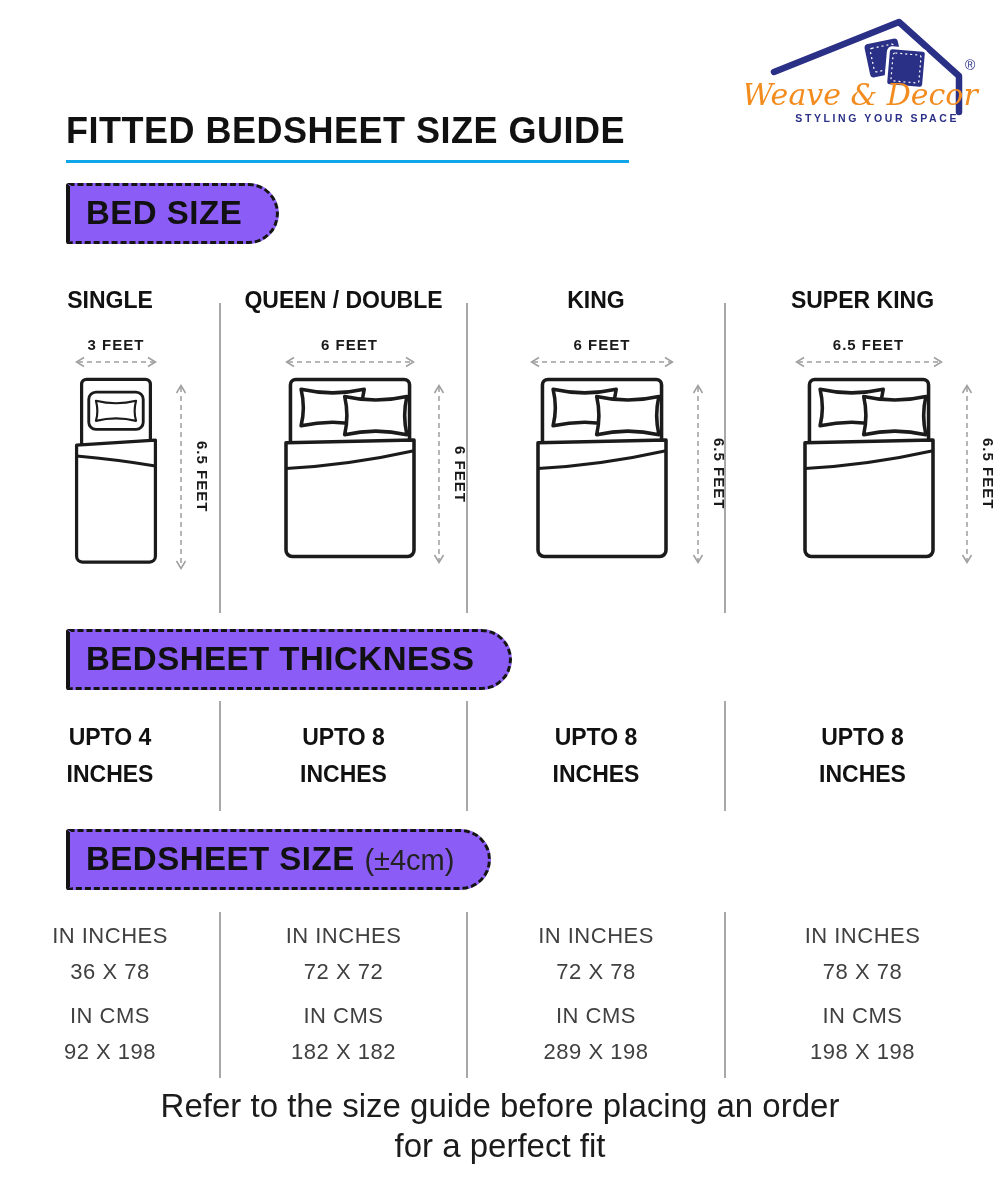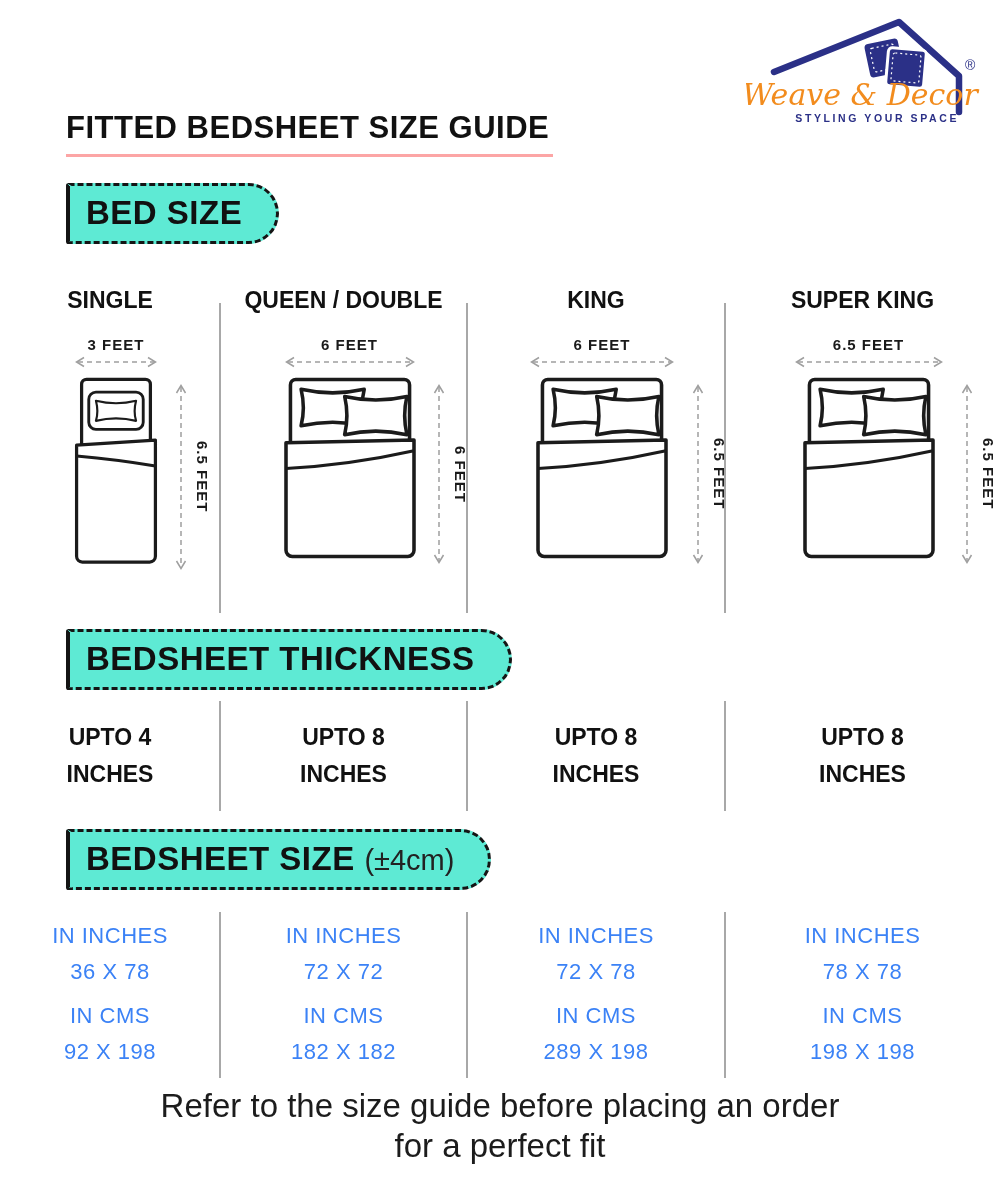--- a/index.html
+++ b/index.html
@@ -4,29 +4,29 @@
 <style>
   html,body{margin:0;padding:0;background:#fff;}
   .page{position:relative;width:1000px;height:1200px;background:#fff;overflow:hidden;
         font-family:"Liberation Sans",sans-serif;color:#111;}
 
   
   .logo{position:absolute;top:12px;right:18px;width:236px;height:118px;}
 
   
   .title{position:absolute;left:66px;top:110px;display:inline-block;
-         font-size:31px;font-weight:bold;letter-spacing:.5px;
-         border-bottom:3px solid #fca5a5;padding:0 4px 8px 0;}
+         font-size:36px;font-weight:bold;letter-spacing:.5px;
+         border-bottom:3px solid #0ea5e9;padding:0 4px 8px 0;}
 
   
   .pill{position:absolute;left:66px;display:inline-block;
         border:3px dashed #141414;border-left:4px solid #141414;
         border-radius:3px 36px 36px 3px;
         padding:8px 34px 9px 16px;font-size:33px;font-weight:bold;letter-spacing:.5px;
-        background:#5eead4;white-space:nowrap;}
+        background:#8b5cf6;white-space:nowrap;}
   .pill .tol{font-weight:normal;font-size:29px;letter-spacing:0;color:#222;}
   .pill-bed{top:183px;}
   .pill-mattress{top:629px;}
   .pill-sheet{top:829px;}
 
   
   .cols{position:absolute;left:0;width:1000px;display:grid;
         grid-template-columns:220px 247px 258px 275px;}
   .row-headers{top:283px;}
   .row-beds{top:330px;margin-left:32px;}
@@ -51,21 +51,21 @@
   .bed-svg{margin-top:8px;display:block;}
   .v-arrow{margin-left:16px;margin-top:46px;display:block;}
   .v-label{margin-left:7px;margin-top:46px;display:flex;align-items:center;justify-content:center;
            writing-mode:vertical-rl;text-orientation:sideways;
            font-size:15px;font-weight:bold;letter-spacing:1px;color:#1a1a1a;white-space:nowrap;}
 
   
   .thick-cell{text-align:center;font-size:23px;font-weight:bold;line-height:37px;}
 
   
-  .sheet-cell{text-align:center;font-size:22px;line-height:36px;color:#3b82f6;letter-spacing:.5px;}
+  .sheet-cell{text-align:center;font-size:22px;line-height:36px;color:#404040;letter-spacing:.5px;}
   .sheet-label.gap{margin-top:8px;}
 
   
   .footer{position:absolute;top:1086px;left:0;width:1000px;text-align:center;
           font-size:33px;font-weight:normal;color:#1c1c1c;line-height:40px;}
 
   svg{display:block;}
 </style>
 </head>
 <body>

